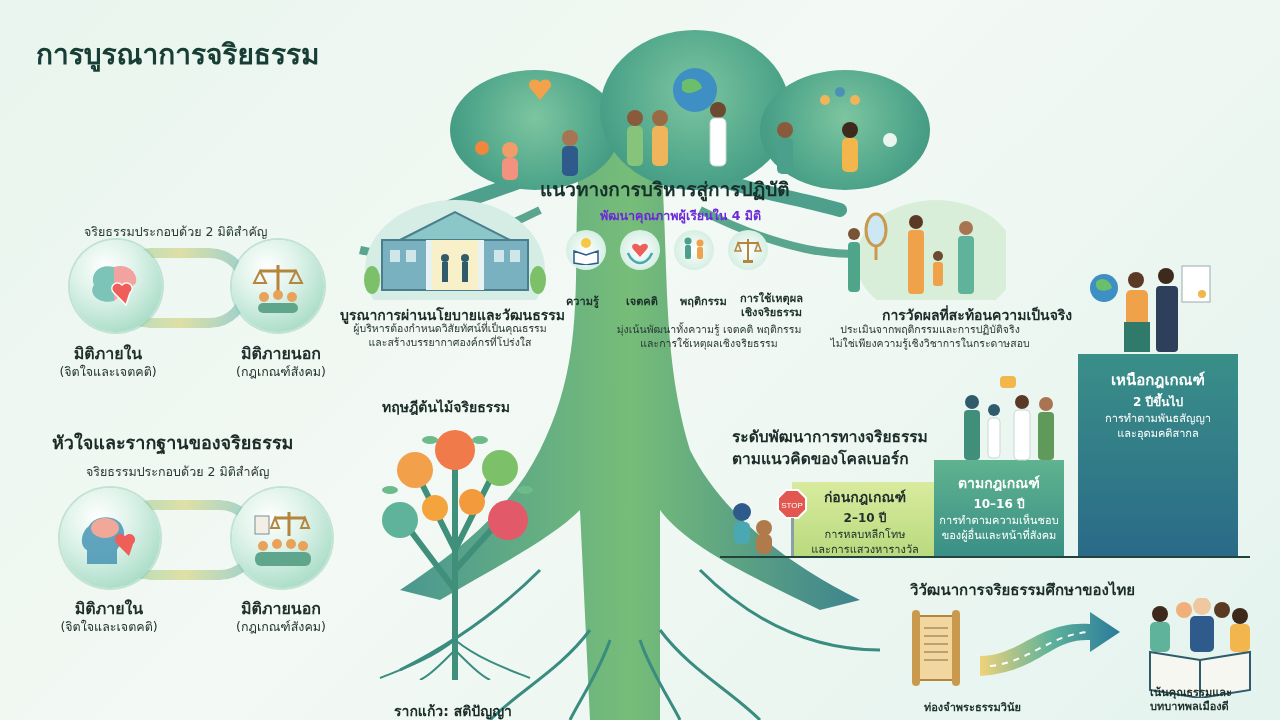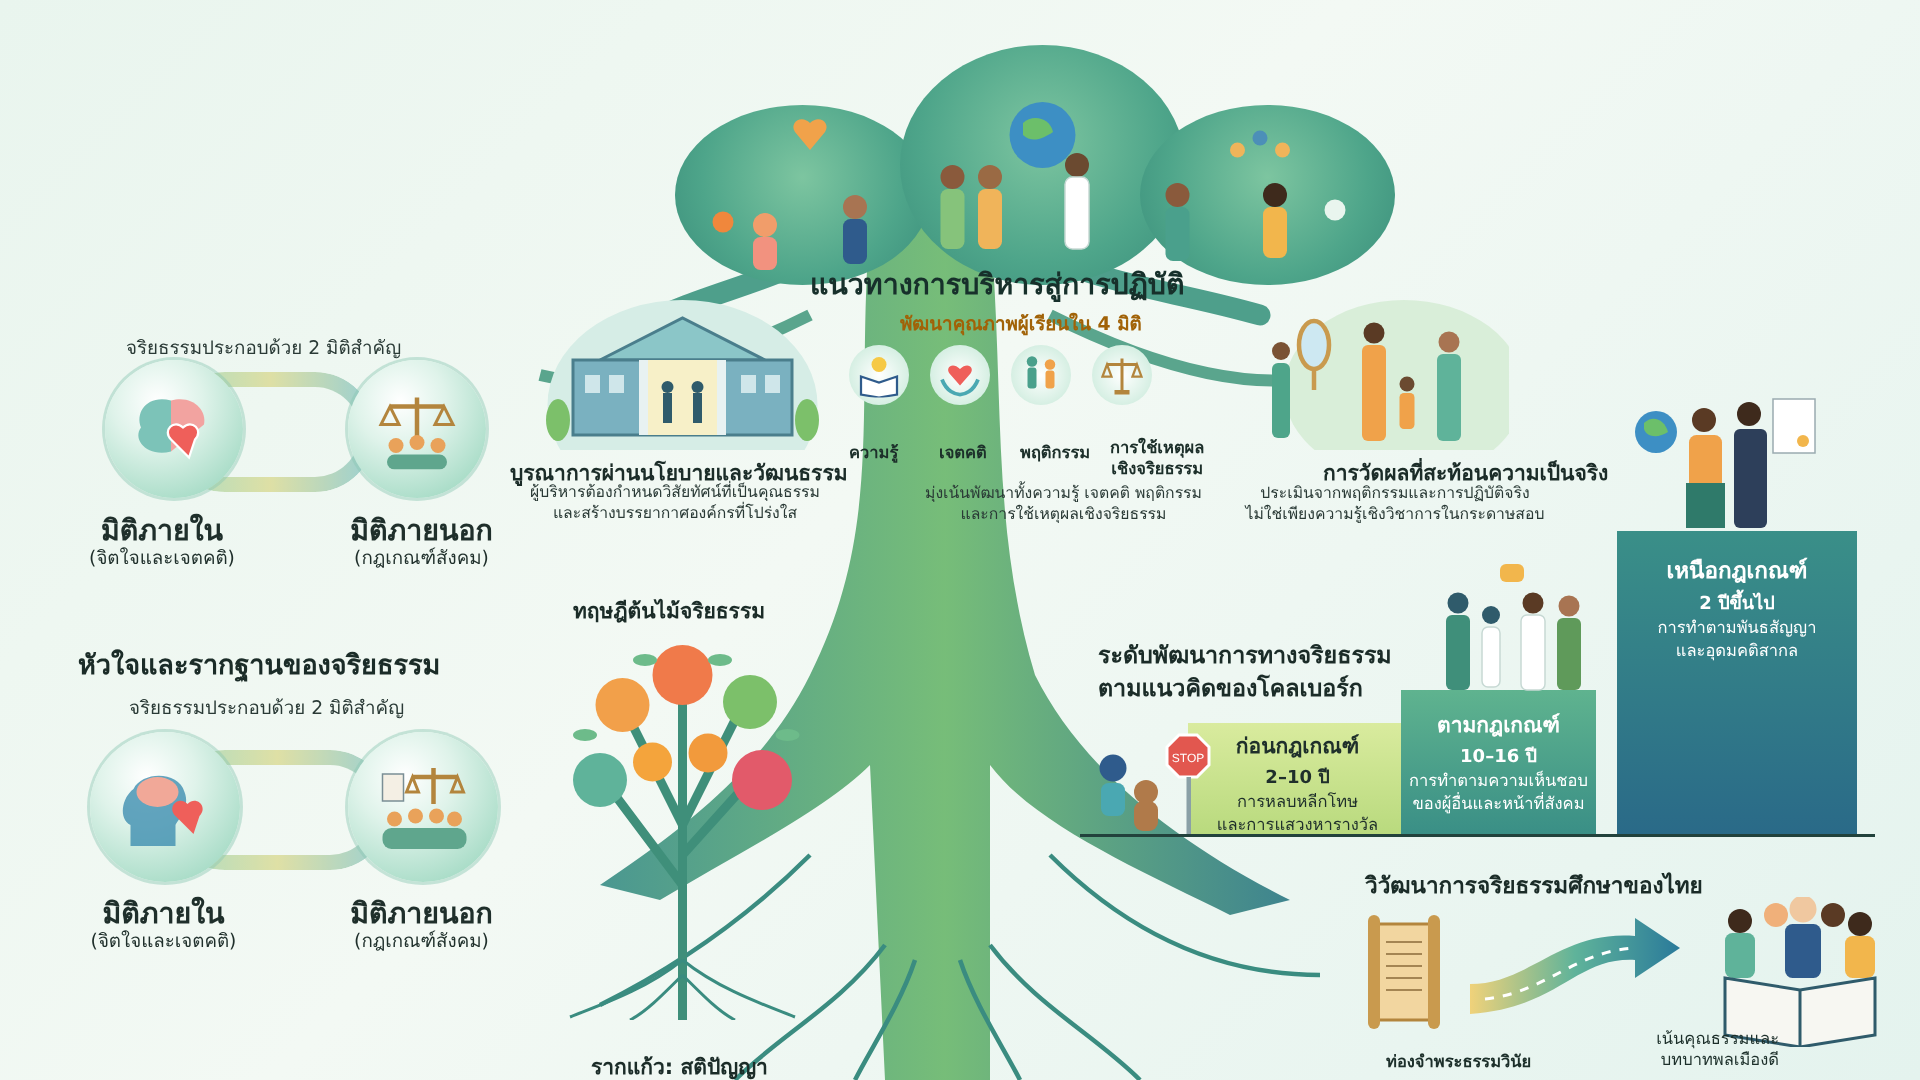--- a/index.html
+++ b/index.html
@@ -13,21 +13,21 @@
   .abs { position: absolute; }
   .title {
     left: 36px; top: 36px; width: 400px;
     font-size: 28px; font-weight: bold; line-height: 38px; color: #173d35;
   }
   .title div { white-space: nowrap; }
   .sub-cap { font-size: 12.5px; color: #2a3a36; white-space: nowrap; }
   .h2 { font-size: 18px; font-weight: bold; color: #1b2c28; white-space: nowrap; }
   .h3 { font-size: 15px; font-weight: bold; color: #1b2c28; white-space: nowrap; }
   .dim-label { text-align: center; font-size: 12.5px; line-height: 18px; color: #1f2f2b; }
-  .dim-label b { display: block; font-size: 19px; }
+  .dim-label b { display: block; font-size: 16px; }
   .bubble {
     position: absolute; width: 92px; height: 92px; border-radius: 50%;
     background: radial-gradient(circle at 38% 30%, #ffffff 0%, #dff3ea 35%, #a8dcc7 80%, #7cc6b5 100%);
     box-shadow: 0 0 0 2px rgba(140,200,180,0.45);
     display: flex; align-items: center; justify-content: center;
   }
   .infinity {
     position: absolute; height: 80px; border-radius: 40px;
     border: 10px solid transparent;
     background: linear-gradient(90deg, #8fd3b8, #d9d88c, #7cc2c8) border-box;
@@ -52,20 +52,21 @@
     width: 40px; height: 40px; border-radius: 50%;
     background: radial-gradient(circle, #fff 0%, #d6efe3 70%, #b9e2cf 100%);
     display: flex; align-items: center; justify-content: center; font-size: 20px;
   }
   .icon-lbl { font-size: 11px; font-weight: bold; text-align: center; color: #1c2f2a; white-space: nowrap; }
 </style>
 </head>
 <body>
 
 <div class="abs title">
+  <div>การบูรณาการจริยธรรม</div>
 </div>
 
 <div class="abs sub-cap" style="left:84px; top:222px;">จริยธรรมประกอบด้วย 2 มิติสำคัญ</div>
 <div class="infinity" style="left:110px; top:248px; width:140px;"></div>
 <div class="bubble" style="left:70px; top:240px;">
   <svg width="60" height="50" viewBox="0 0 60 50">
     <path d="M28 6 C12 2 4 14 8 24 C2 32 12 44 28 40 Z" fill="#7cc3b8"></path>
     <path d="M28 6 C42 2 52 12 50 22 L28 40 Z" fill="#f2a3a0"></path>
     <path d="M40 44 L28 32 C22 26 30 18 36 24 C42 18 50 26 44 32 Z" fill="#ef5f5a" stroke="#fff" stroke-width="1.5"></path>
   </svg>
@@ -171,21 +172,21 @@
       <rect x="412" y="108" width="16" height="34" rx="5" fill="#f2b64c"></rect>
     <circle cx="52" cy="118" r="7" fill="#f0873c"></circle>
       <circle cx="460" cy="110" r="7" fill="#e9f5ee"></circle>
     <circle cx="395" cy="70" r="5" fill="#f0b45a"></circle>
       <circle cx="410" cy="62" r="5" fill="#4c8fb8"></circle>
       <circle cx="425" cy="70" r="5" fill="#f0b45a"></circle>
   </svg>
 </div>
 
 <div class="abs" style="left:540px; top:174px; font-size:19px; font-weight:bold; color:#17302b; white-space:nowrap;">แนวทางการบริหารสู่การปฏิบัติ</div>
-<div class="abs" style="left:600px; top:206px; font-size:12.5px; font-weight:bold; color:#a16207; white-space:nowrap;text-align:center;">พัฒนาคุณภาพผู้เรียนใน 4 มิติ</div>
+<div class="abs" style="left:600px; top:206px; font-size:12.5px; font-weight:bold; color:#6d28d9; white-space:nowrap;text-align:center;">พัฒนาคุณภาพผู้เรียนใน 4 มิติ</div>
 
 <div class="abs" style="left:566px; top:230px;">
   <div class="icon-row">
     <div style="display:flex; flex-direction:column; align-items:center; width:40px;">
       <div class="icon-dot">
         <svg width="30" height="30" viewBox="0 0 30 30">
             <circle cx="15" cy="8" r="5" fill="#f6c945"></circle>
             <path d="M3 16 L15 20 L27 16 L27 28 L15 30 L3 28 Z" fill="#fff" stroke="#2f5b8c" stroke-width="1.5"></path>
           </svg>
       </div>
@@ -386,16 +387,16 @@
   <circle cx="44" cy="12" r="8" fill="#f0b07a"></circle>
     <circle cx="62" cy="8" r="9" fill="#f0c8a0"></circle>
     <rect x="50" y="18" width="24" height="36" rx="5" fill="#2f5b8c"></rect>
   <circle cx="82" cy="12" r="8" fill="#5a3a24"></circle>
     <circle cx="100" cy="18" r="8" fill="#3e2a1c"></circle>
     <rect x="90" y="26" width="20" height="28" rx="5" fill="#f2b64c"></rect>
   <path d="M10 54 L60 62 L110 54 L110 92 L60 100 L10 92 Z" fill="#f7f7f2" stroke="#2f5b6b" stroke-width="2"></path>
   <line x1="60" y1="62" x2="60" y2="100" stroke="#2f5b6b" stroke-width="2"></line>
 </svg>
 <div class="abs" style="left:924px; top:698px; font-size:11px; font-weight:bold; white-space:nowrap;">ท่องจำพระธรรมวินัย</div>
-<div class="abs" style="left:1082px; top:686px; width:104px; text-align:right; font-size:11px; font-weight:normal; line-height:14px;">
+<div class="abs" style="left:1150px; top:686px; width:104px; text-align:left; font-size:11px; font-weight:bold; line-height:14px;">
   <div>เน้นคุณธรรมและ</div>
   <div>บทบาทพลเมืองดี</div>
 </div>
 
 </body></html>

